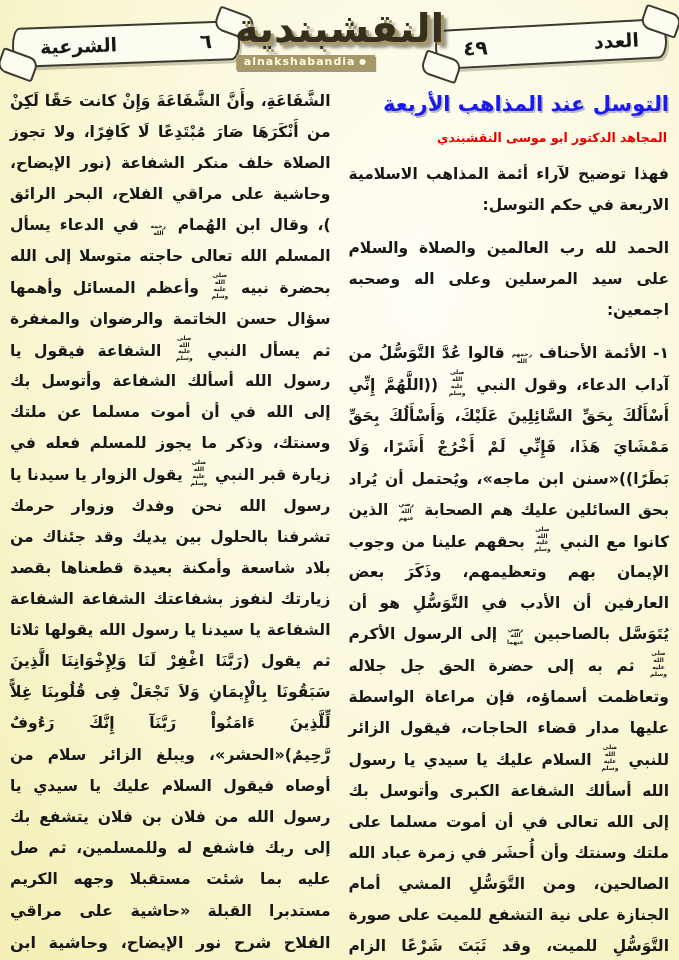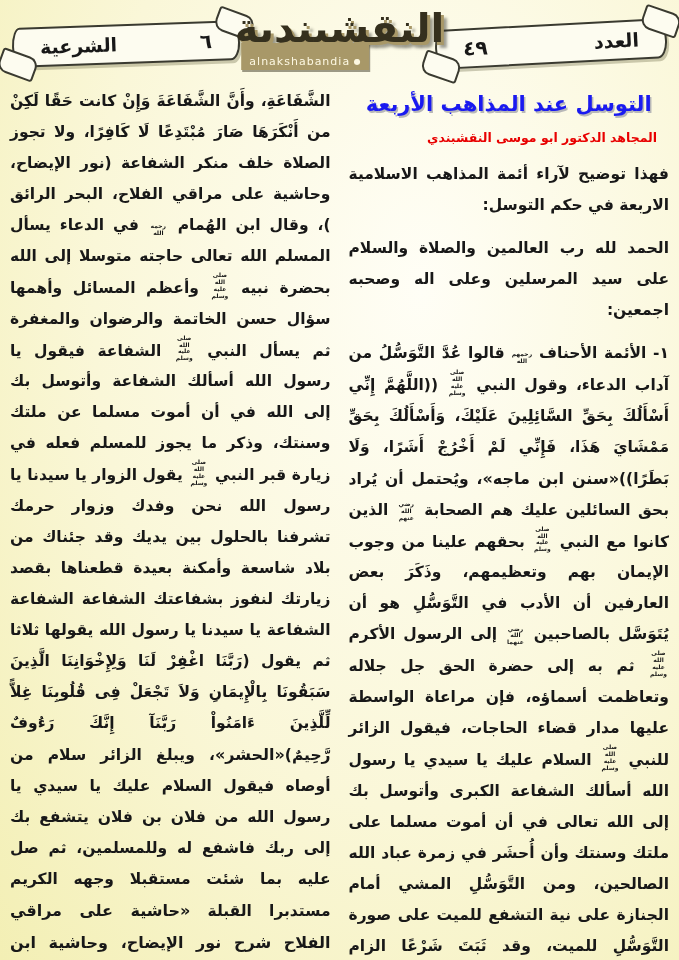--- a/index.html
+++ b/index.html
@@ -51,42 +51,42 @@
     position:absolute;left:50%;top:6px;transform:translateX(-50%);
     text-align:center;white-space:nowrap;z-index:2;
   }
   .logo-ar{
     font-size:40px;font-weight:bold;line-height:1.1;
     color:var(--logo-dark);letter-spacing:-2px;
     text-shadow:3px 3px 0 var(--logo-tan), 6px 6px 3px rgba(40,40,30,.45);
   }
   .logo-en{
     display:inline-block;background:var(--logo-tan);color:#fdf8e2;
-    font-size:11px;font-weight:normal;letter-spacing:1px;
-    padding:12px 8px 2px;margin-top:-8px;position:relative;left:-34px;
+    font-size:11px;font-weight:bold;letter-spacing:1px;
+    padding:0 8px 2px;margin-top:-8px;position:relative;left:-34px;
     box-shadow:1px 2px 0 rgba(60,55,35,.5);
   }
   .logo-en::before{content:"● ";font-size:8px;vertical-align:1px;}
 
   
   .cols{
     position:absolute;top:86px;right:0;left:0;bottom:0;
     display:flex;gap:18px;padding:0 10px;box-sizing:border-box;
   }
   .col{flex:1;min-width:0;}
 
   .article-title{
-    text-align:center;font-size:21px;font-weight:bold;
+    font-size:21px;font-weight:bold;
     color:var(--title-blue);
     text-shadow:1.5px 1.5px 0 #b8b8b8;
     margin:6px 0 14px;
   }
   .article-author{
     text-align:right;font-size:12.5px;font-weight:bold;
-    color:var(--author-red);margin:0 12px 14px;
+    color:var(--author-red);margin:0 2px 14px;
   }
 
   .para{
     margin:0 0 12px;font-size:15.5px;font-weight:bold;
     line-height:31px;text-align:justify;text-justify:inter-word;
   }
   .para:last-child{margin-bottom:0;}
   .seg.small{font-size:16px;}
   .seg.honorific{
     display:inline-block;width:21px;font-size:6px;line-height:1.15;

